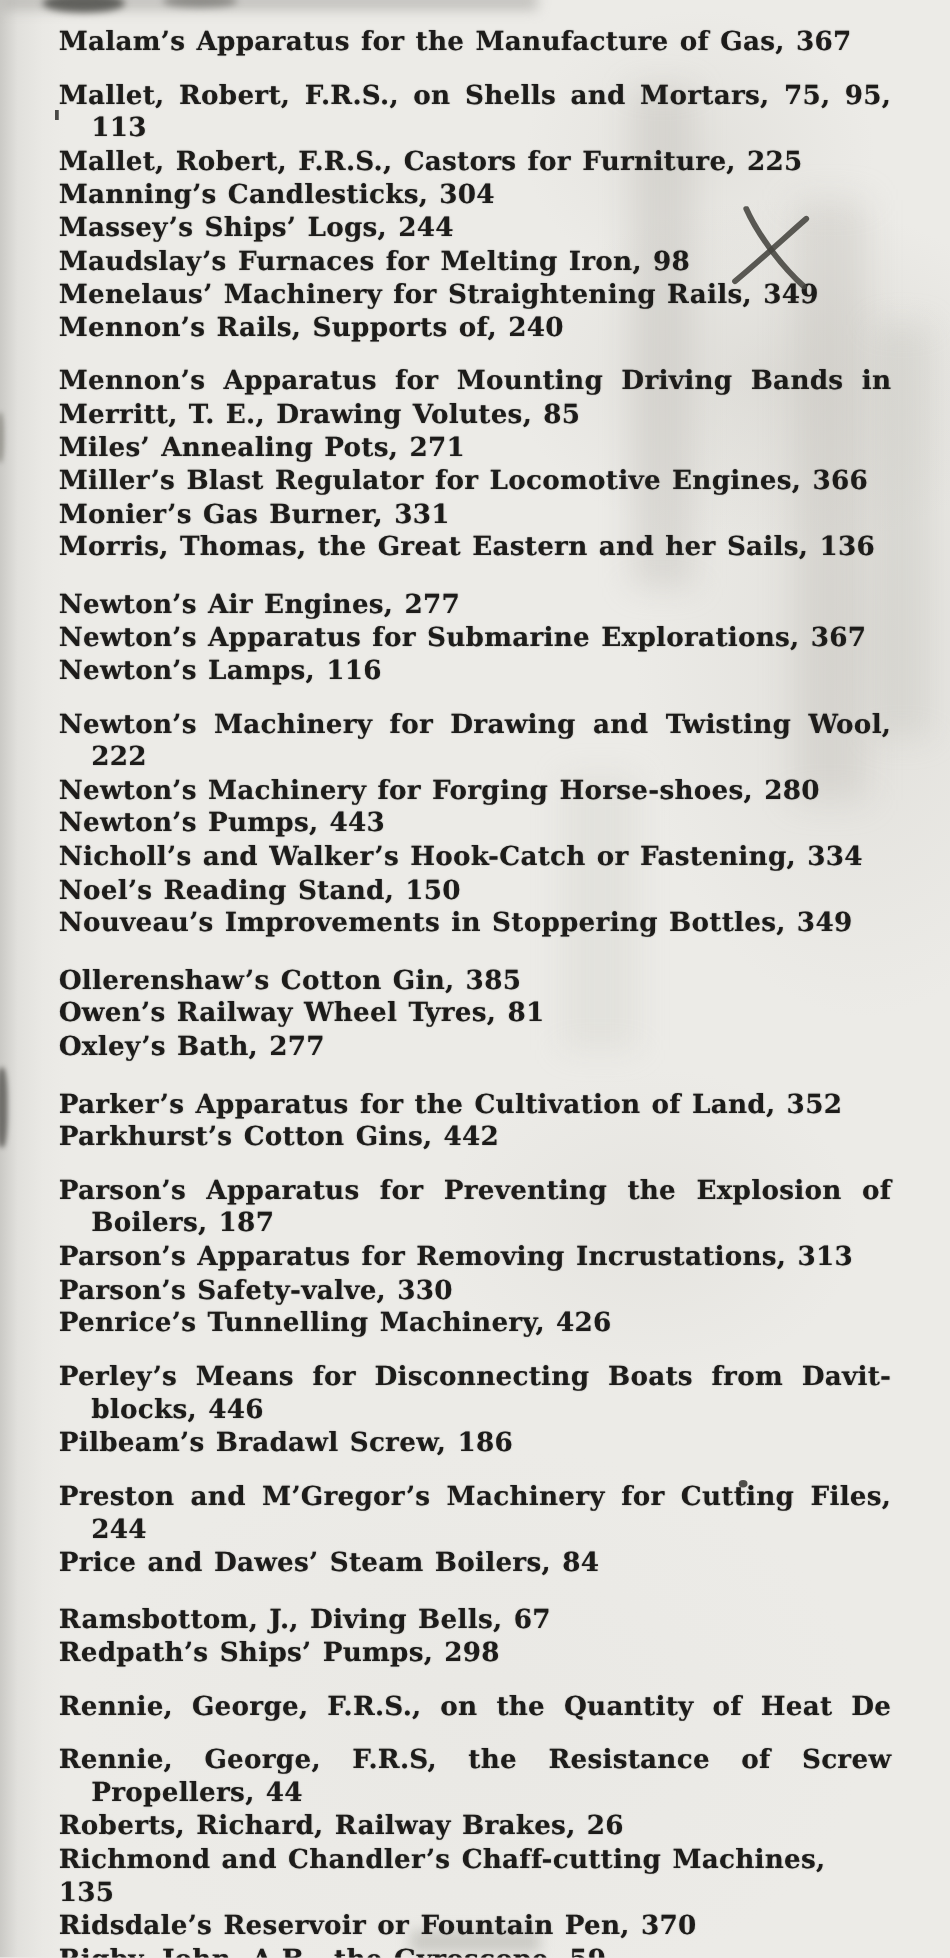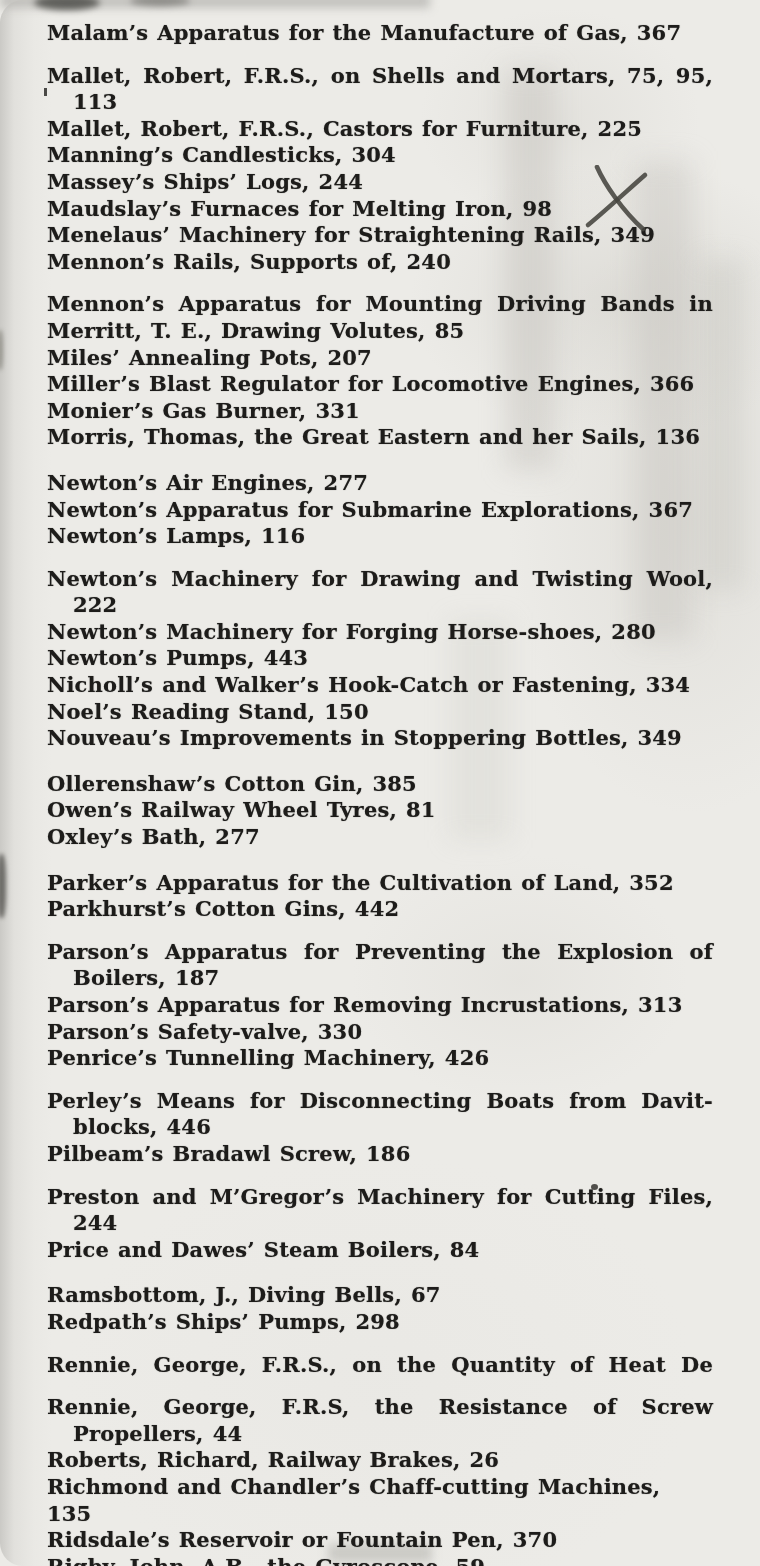--- a/index.html
+++ b/index.html
@@ -15,21 +15,20 @@
   .paper{
     position:absolute;inset:0;
     background:
       radial-gradient(ellipse 300px 200px at 620px 300px, rgba(205,203,197,.45), transparent 70%),
       radial-gradient(ellipse 260px 420px at 690px 520px, rgba(208,206,200,.40), transparent 70%),
       radial-gradient(ellipse 200px 160px at 560px 120px, rgba(210,208,202,.35), transparent 70%),
       radial-gradient(ellipse 240px 180px at 520px 980px, rgba(214,212,206,.30), transparent 70%),
       radial-gradient(ellipse 420px 300px at 380px 1380px, rgba(233,232,228,.8), transparent 75%),
       linear-gradient(to right, rgba(175,174,170,.55) 0px, rgba(200,199,195,.30) 14px, rgba(222,221,217,.18) 34px, transparent 52px),
       var(--paper);
-    border-radius: 23px;
   }
   
   .art{position:absolute;pointer-events:none;}
   .smudge-top-wash{left:0;top:-6px;width:430px;height:14px;background:#b4b3af;filter:blur(5px);opacity:.75;}
   .smudge-top-dark{left:34px;top:-5px;width:66px;height:15px;background:#60605c;border-radius:50%;filter:blur(3px);}
   .smudge-top-dark2{left:130px;top:-4px;width:60px;height:10px;background:#8c8b87;border-radius:50%;filter:blur(3px);}
   .streak-left-mid{left:-3px;top:854px;width:9px;height:64px;background:#6e6d69;border-radius:40%;filter:blur(2px);}
   .streak-left-low{left:-3px;top:330px;width:6px;height:40px;background:#97968f;border-radius:40%;filter:blur(2px);}
   .ghost1{left:505px;top:70px;width:50px;height:400px;background:rgba(186,184,178,.35);filter:blur(12px);}
   .ghost2{left:635px;top:160px;width:58px;height:480px;background:rgba(188,186,180,.33);filter:blur(13px);}
@@ -81,21 +80,21 @@
         <div class="line just">Mallet, Robert, F.R.S., on Shells and Mortars, 75, 95,</div>
         <div class="line cont">113</div>
         <div class="line">Mallet, Robert, F.R.S., Castors for Furniture, 225</div>
         <div class="line">Manning’s Candlesticks, 304</div>
         <div class="line">Massey’s Ships’ Logs, 244</div>
         <div class="line">Maudslay’s Furnaces for Melting Iron, 98</div>
         <div class="line">Menelaus’ Machinery for Straightening Rails, 349</div>
         <div class="line">Mennon’s Rails, Supports of, 240</div>
         <div class="line just">Mennon’s Apparatus for Mounting Driving Bands in</div>
         <div class="line">Merritt, T. E., Drawing Volutes, 85</div>
-        <div class="line">Miles’ Annealing Pots, 207</div>
+        <div class="line">Miles’ Annealing Pots, 271</div>
         <div class="line">Miller’s Blast Regulator for Locomotive Engines, 366</div>
         <div class="line">Monier’s Gas Burner, 331</div>
         <div class="line">Morris, Thomas, the Great Eastern and her Sails, 136</div>
       </div>
       <div class="section">
         <div class="line">Newton’s Air Engines, 277</div>
         <div class="line">Newton’s Apparatus for Submarine Explorations, 367</div>
         <div class="line">Newton’s Lamps, 116</div>
         <div class="line just">Newton’s Machinery for Drawing and Twisting Wool,</div>
         <div class="line cont">222</div>

